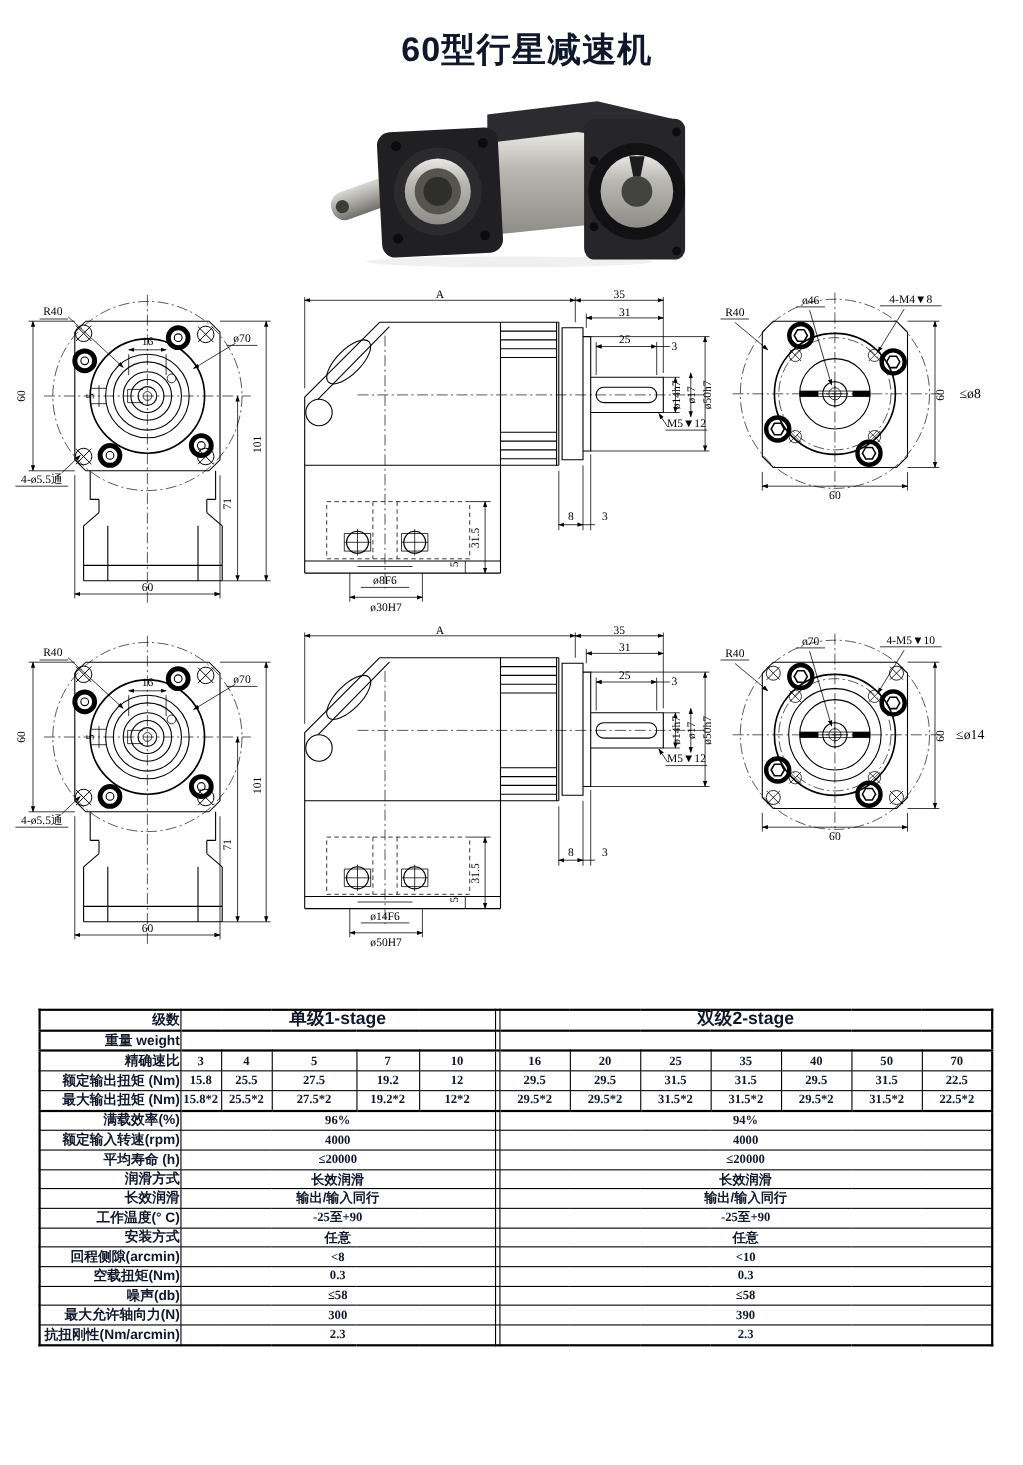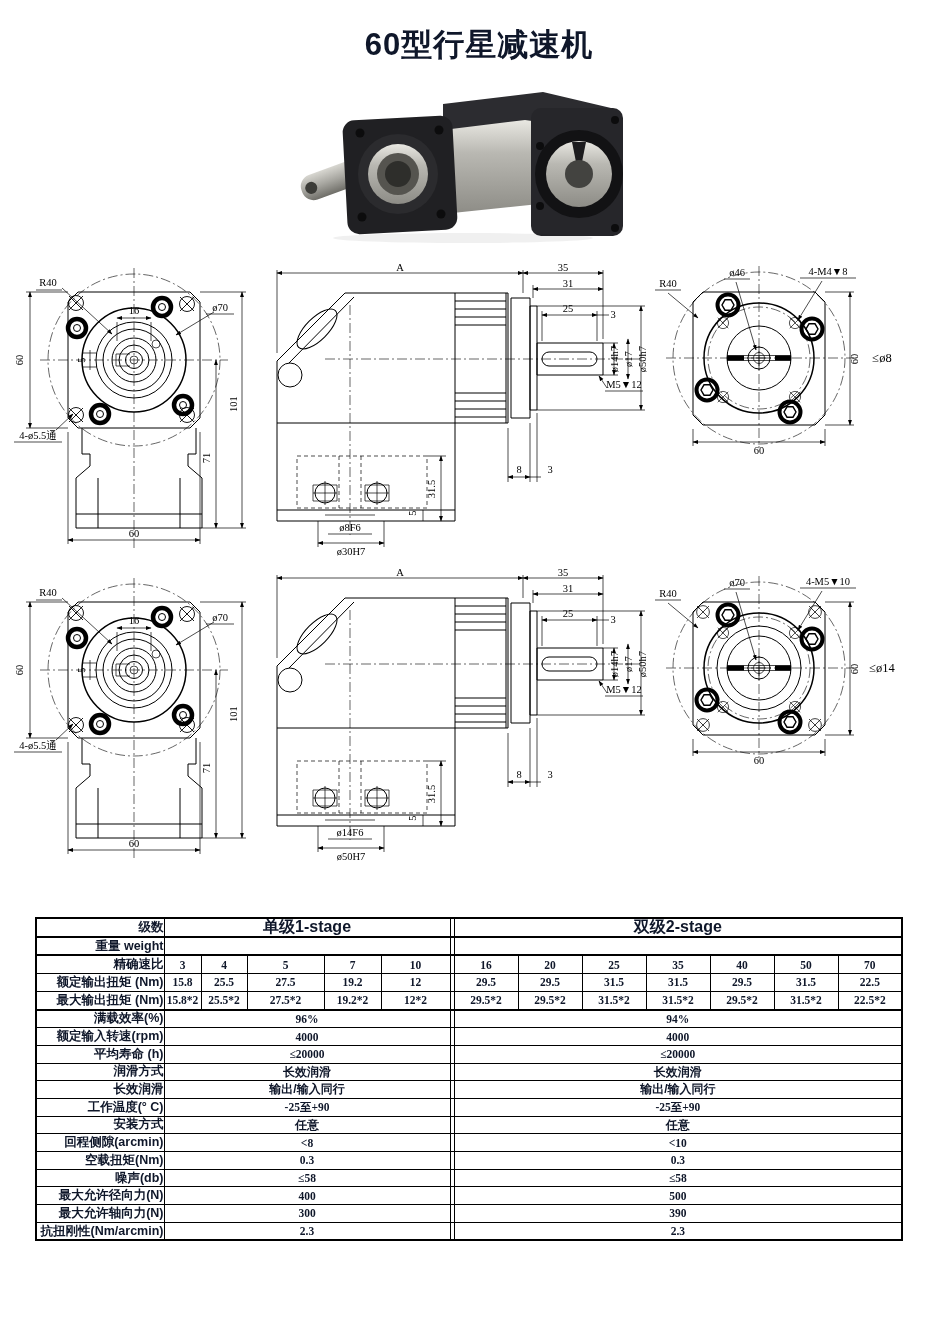--- a/index.html
+++ b/index.html
@@ -425,26 +425,20 @@
         <td class="sp"></td>
         <td class="num" colspan="7">0.3</td>
       </tr>
       <tr>
         <td class="lab">噪声(db)</td>
         <td class="num" colspan="5">≤58</td>
         <td class="sp"></td>
         <td class="num" colspan="7">≤58</td>
       </tr>
       <tr>
-        <td class="lab">最大允许径向力(N)</td>
-        <td class="num" colspan="5">400</td>
-        <td class="sp"></td>
-        <td class="num" colspan="7">500</td>
-      </tr>
-      <tr>
         <td class="lab">最大允许轴向力(N)</td>
         <td class="num" colspan="5">300</td>
         <td class="sp"></td>
         <td class="num" colspan="7">390</td>
       </tr>
       <tr>
         <td class="lab">抗扭刚性(Nm/arcmin)</td>
         <td class="num" colspan="5">2.3</td>
         <td class="sp"></td>
         <td class="num" colspan="7">2.3</td>

